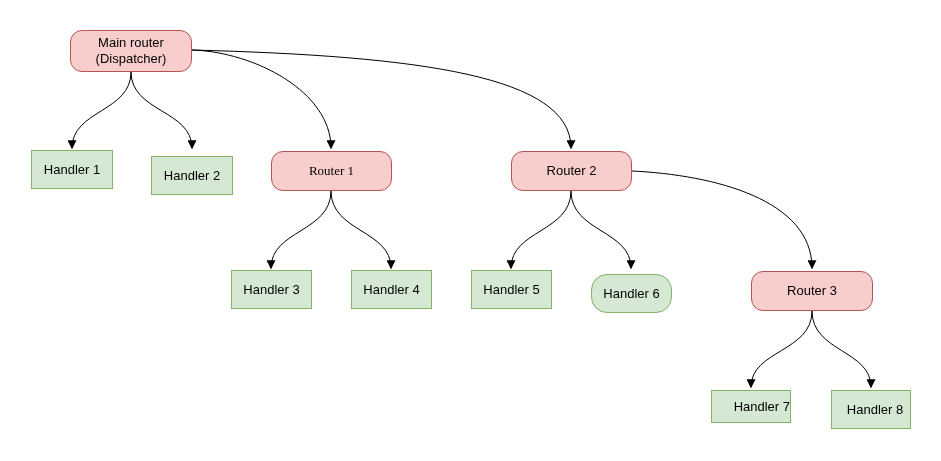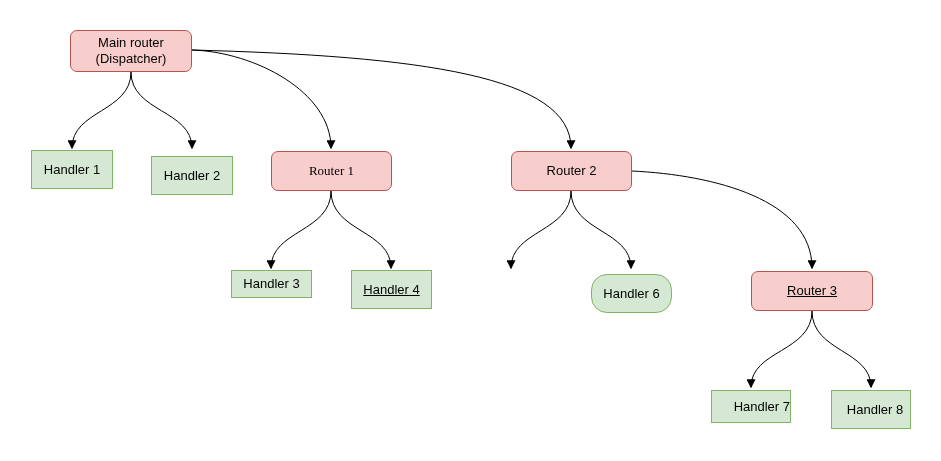--- a/index.html
+++ b/index.html
@@ -40,21 +40,21 @@
     line-height: 16px;
     color: var(--text, #000000);
     text-align: center;
   }
   .node span {
     white-space: pre-line;
   }
   .node.router {
     background: var(--router-fill, #f8cecc);
     border: 1px solid var(--router-border, #b85450);
-    border-radius: 7px;
+    border-radius: 12px;
   }
   .node.handler {
     background: var(--handler-fill, #d5e8d4);
     border: 1px solid var(--handler-border, #82b366);
   }
 </style>
 </head>
 <body>
 
 <div class="canvas">
@@ -92,34 +92,37 @@
   </div>
 
   <div class="node router" style="left:271px; top:151px; width:121px; height:40px;font-family:Liberation Serif, serif;">
     <span>Router 1</span>
   </div>
 
   <div class="node router" style="left:511px; top:151px; width:121px; height:40px;">
     <span>Router 2</span>
   </div>
 
-  <div class="node handler" style="left:231px; top:270px; width:81px; height:28px;text-align:right;">
+  <div class="node handler" style="left:231px; top:270px; width:81px; height:39px;text-align:right;">
     <span>Handler 3</span>
   </div>
 
-  <div class="node handler" style="left:351px; top:270px; width:81px; height:39px;text-decoration:underline;">
+  <div class="node handler" style="left:351px; top:270px; width:81px; height:39px;">
     <span>Handler 4</span>
   </div>
 
+  <div class="node handler" style="left:471px; top:270px; width:81px; height:39px;">
+    <span>Handler 5</span>
+  </div>
 
   <div class="node handler" style="left:591px; top:274px; width:81px; height:39px;border-radius:16px;">
     <span>Handler 6</span>
   </div>
 
-  <div class="node router" style="left:751px; top:271px; width:122px; height:40px;text-decoration:underline;">
+  <div class="node router" style="left:751px; top:271px; width:122px; height:40px;">
     <span>Router 3</span>
   </div>
 
   <div class="node handler" style="left:711px; top:390px; width:80px; height:33px;justify-content:flex-end;">
     <span>Handler 7</span>
   </div>
 
   <div class="node handler" style="left:831px; top:390px; width:80px; height:39px;padding-left:8px;">
     <span>Handler 8</span>
   </div>

